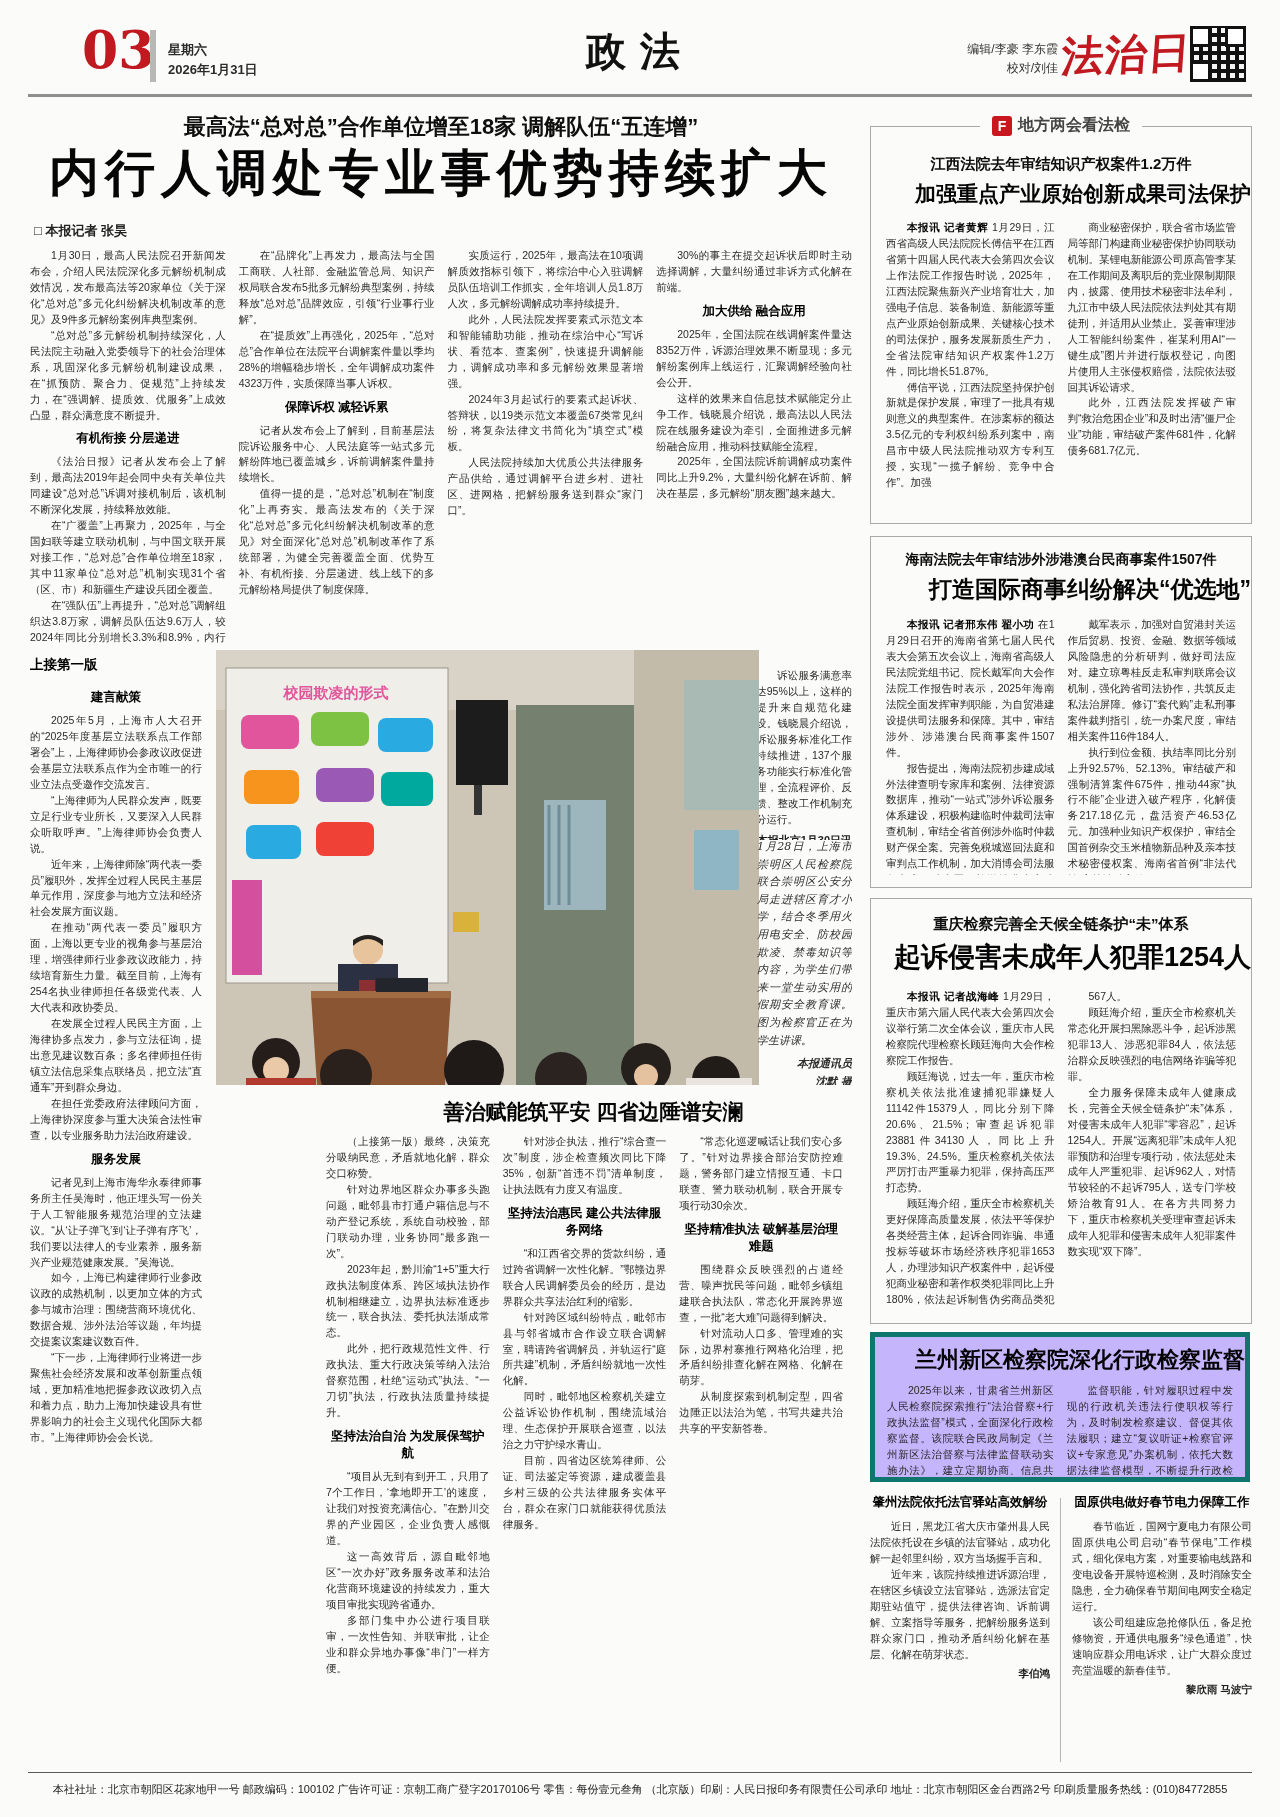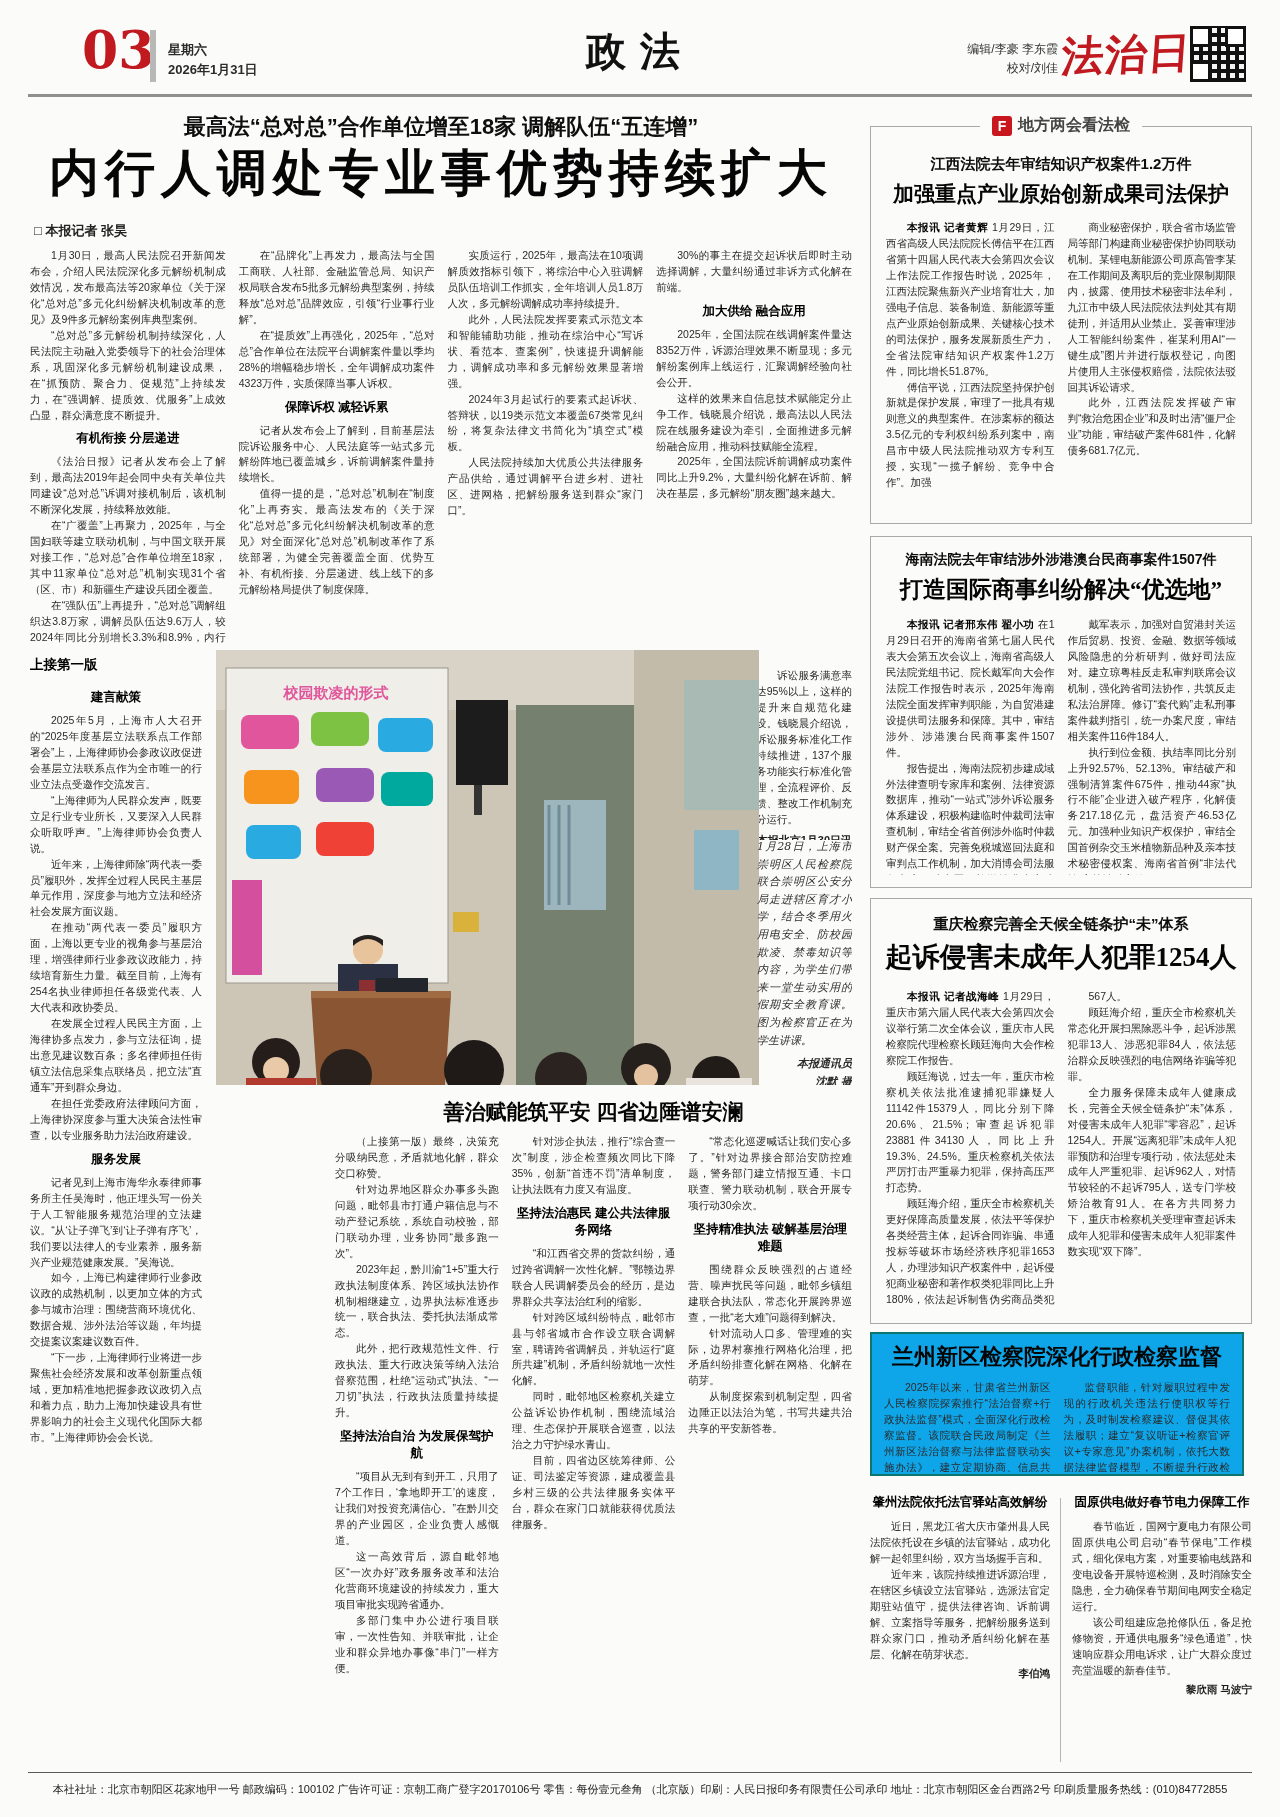--- a/index.html
+++ b/index.html
@@ -32,22 +32,22 @@
   .sign{font-size:10.5px;text-align:right;margin-top:4px;font-weight:bold;}
   .dateline{font-size:11px;font-weight:bold;text-align:right;margin-top:5px;}
   .rail-label{font-size:13.5px;font-weight:900;margin-bottom:8px;color:#000;}
   
   .nbox{border:1px solid #a9a9a7;background:#fbfbf9;}
   .topic-chip{position:absolute;top:-12px;left:50%;transform:translateX(-50%);background:#fbfbf9;
               padding:0 12px;font-size:16px;font-weight:bold;color:#444;display:flex;align-items:center;gap:6px;white-space:nowrap;}
   .cube{width:20px;height:20px;background:#c8171e;color:#fff;font-weight:900;font-size:14px;
         display:flex;align-items:center;justify-content:center;border-radius:3px;}
   .box-kicker{font-size:15px;font-weight:bold;text-align:center;color:#0e0e0e;}
-  .serif-hl{font-family:Liberation Serif, serif;font-weight:900;text-align:center;color:#050505;}
-  .redbox{border:2px solid #0f766e;background:#0ea5e9;}
+  .serif-hl{font-family:Liberation Sans, sans-serif;font-weight:900;text-align:right;color:#050505;}
+  .redbox{border:5px solid #0f766e;background:#c4b5fd;}
   .small-hl{font-size:12.5px;font-weight:900;text-align:center;color:#000;}
   .caption{font-family:"DejaVu Serif","Liberation Serif",serif;font-style:italic;font-size:11px;
            line-height:1.6;text-align:justify;color:#2e2e2e;overflow:hidden;}
   .caption .cred{text-align:right;font-weight:bold;margin-top:6px;}
   .footer-line{border-top:1px solid #5a5a58;}
   .footer-text{font-size:11px;text-align:center;color:#222;}
   .vdiv{width:1px;background:#b5b5b3;}
 </style>
 </head>
 <body>
@@ -180,21 +180,21 @@
 
   <div class="abs caption" style="left:757px;top:838px;width:95px;height:247px;">
     <span>1月28日，上海市崇明区人民检察院联合崇明区公安分局走进辖区育才小学，结合冬季用火用电安全、防校园欺凌、禁毒知识等内容，为学生们带来一堂生动实用的假期安全教育课。图为检察官正在为学生讲课。</span>
     <div class="cred">
       <div>本报通讯员</div>
       <div>沈默 摄</div>
     </div>
   </div>
 
   <div class="abs" style="left:335px;top:1098px;width:517px;font-size:21px;font-weight:900;text-align:center;color:#050505;">善治赋能筑平安 四省边陲谱安澜</div>
-  <div class="abs cols" style="left:335px;top:1134px;width:517px;height:628px;">
+  <div class="abs cols" style="left:326px;top:1134px;width:517px;height:628px;">
       <div class="col">
         <p>（上接第一版）最终，决策充分吸纳民意，矛盾就地化解，群众交口称赞。</p>
         <p>针对边界地区群众办事多头跑问题，毗邻县市打通户籍信息与不动产登记系统，系统自动校验，部门联动办理，业务协同“最多跑一次”。</p>
         <p>2023年起，黔川渝“1+5”重大行政执法制度体系、跨区域执法协作机制相继建立，边界执法标准逐步统一，联合执法、委托执法渐成常态。</p>
         <p>此外，把行政规范性文件、行政执法、重大行政决策等纳入法治督察范围，杜绝“运动式”执法、“一刀切”执法，行政执法质量持续提升。</p>
         <div class="subhead">坚持法治自治 为发展保驾护航</div>
         <p>“项目从无到有到开工，只用了7个工作日，‘拿地即开工’的速度，让我们对投资充满信心。”在黔川交界的产业园区，企业负责人感慨道。</p>
         <p>这一高效背后，源自毗邻地区“一次办好”政务服务改革和法治化营商环境建设的持续发力，重大项目审批实现跨省通办。</p>
         <p>多部门集中办公进行项目联审，一次性告知、并联审批，让企业和群众异地办事像“串门”一样方便。</p>
       </div>

